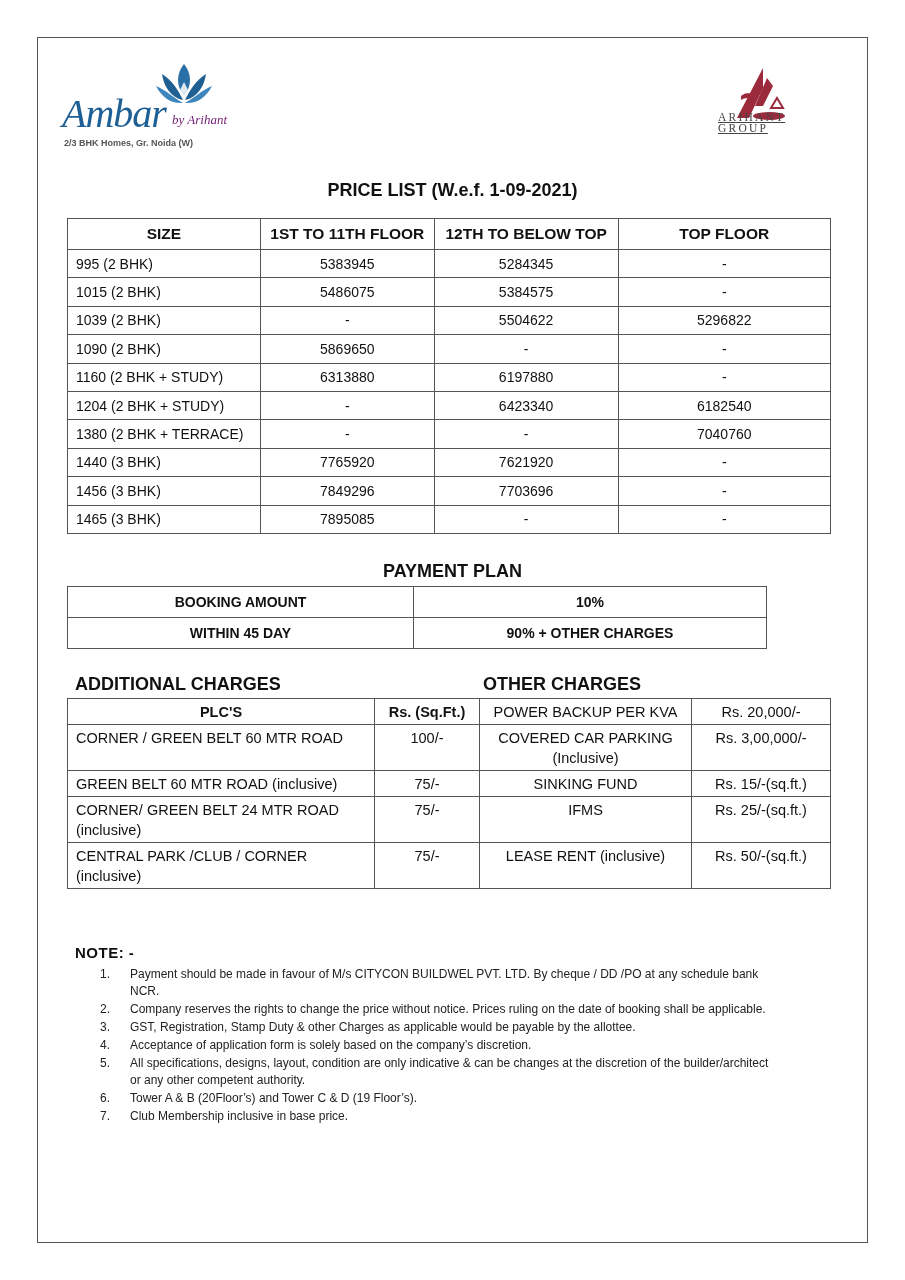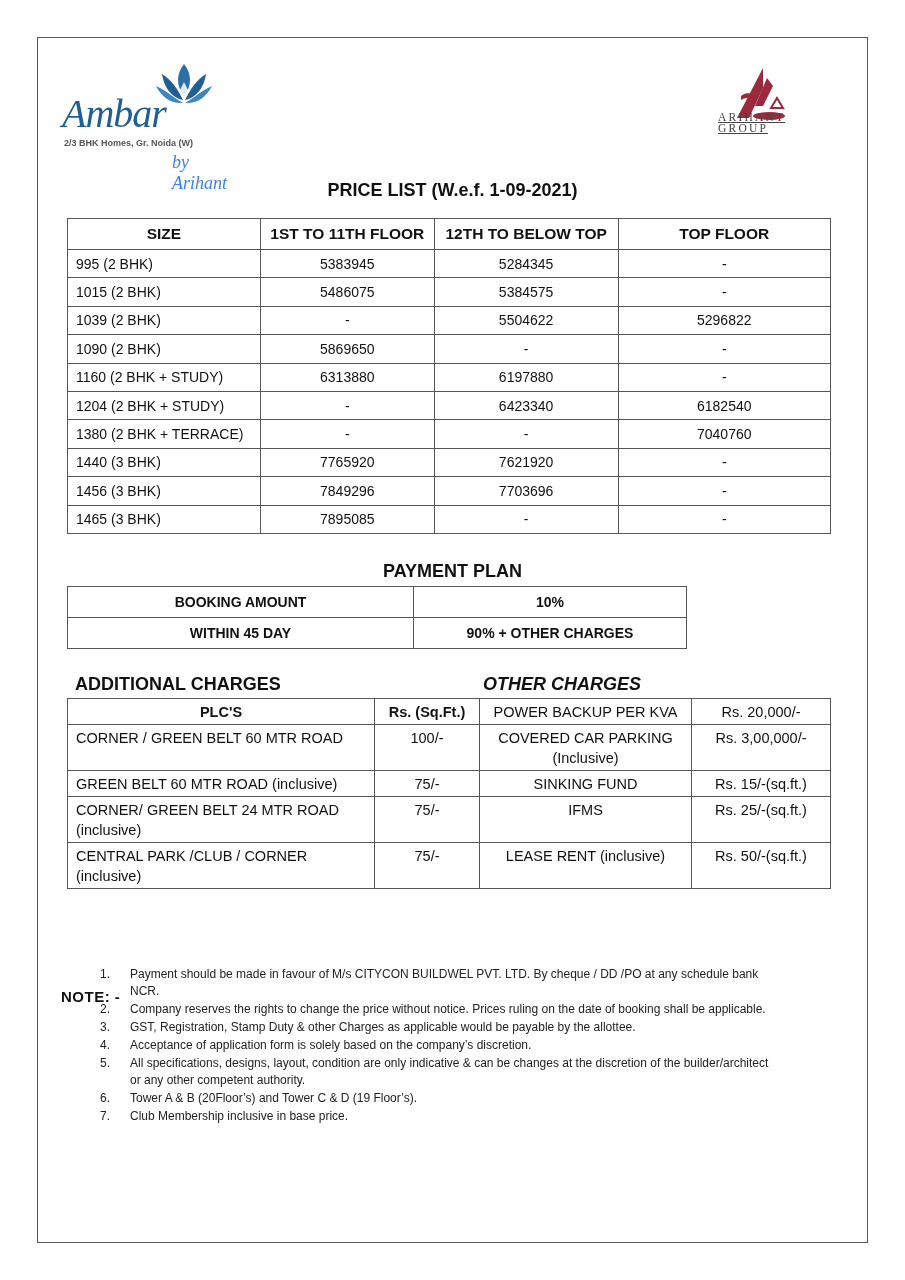--- a/index.html
+++ b/index.html
@@ -2,61 +2,61 @@
 <html><head>
 <meta charset="utf-8">
 <style>
   html, body { margin:0; padding:0; background:#ffffff; }
   body { width:905px; height:1280px; position:relative; font-family:"Liberation Sans", sans-serif; color:#111; overflow:hidden; }
   .page-border { position:absolute; left:37px; top:37px; width:831px; height:1206px; border:1px solid #555; box-sizing:border-box; }
 
   
   .logo-left { position:absolute; left:60px; top:60px; width:170px; height:95px; }
   .ambar-word { position:absolute; left:2px; top:30px; font-family:"Liberation Serif", serif; font-style:italic; font-size:40px; color:#1e5f95; letter-spacing:-1px; }
-  .ambar-by { position:absolute; left:112px; top:52px; font-family:"Liberation Serif", serif; font-style:italic; font-size:18px; color:#3b82f6;margin-top:40px; }
+  .ambar-by { position:absolute; left:112px; top:52px; font-family:"Liberation Serif", serif; font-style:italic; font-size:13px; color:#701a75; }
   .ambar-sub { position:absolute; left:4px; top:78px; font-size:9px; font-weight:bold; color:#555; white-space:nowrap; }
   .lotus { position:absolute; left:96px; top:0px; width:56px; height:48px; }
 
   .logo-right { position:absolute; left:718px; top:62px; width:110px; height:100px; }
   .arihant-mark { position:absolute; left:15px; top:4px; width:60px; height:58px; }
   .arihant-name { position:absolute; left:0; top:50px; width:92px; font-family:"Liberation Serif", serif; font-size:11.5px; letter-spacing:2.2px; color:#444; line-height:11px;text-decoration:underline; }
 
   
   .title { position:absolute; top:180px; left:0; width:905px; text-align:center; font-size:18px; font-weight:bold; }
   .pp-title { position:absolute; top:561px; left:0; width:905px; text-align:center; font-size:18px; font-weight:bold; }
   .add-title { position:absolute; left:75px; top:674px; font-size:18px; font-weight:bold; }
-  .oth-title { position:absolute; left:483px; top:674px; font-size:18px; font-weight:bold;font-style:italic; }
+  .oth-title { position:absolute; left:483px; top:674px; font-size:18px; font-weight:bold; }
 
   table { border-collapse:collapse; position:absolute; }
   td, th { border:1px solid #555; font-size:14px; }
 
   
   .price-table { left:67px; top:218px; width:764px; }
   .price-table th { height:30px; font-size:15.5px; font-weight:bold; text-align:center; padding:0; }
   .price-table td { height:27.4px; padding:0 8px; text-align:center; }
   .price-table td.size { text-align:left; }
   .col1 { width:193px; } .col2 { width:174px; } .col3 { width:184px; } .col4 { width:213px; }
 
   
-  .pay-table { left:67px; top:586px; width:620px;border-radius:8px; }
+  .pay-table { left:67px; top:586px; width:700px;border-radius:8px; }
   .pay-table td { height:28px; text-align:center; font-weight:bold; font-size:14px; }
 
   
   .chg-table { left:67px; top:698px; width:764px; }
   .chg-table th, .chg-table td { vertical-align:top; padding:3px 8px 2px 8px; line-height:20px; font-size:14.5px; }
   .chg-table th { font-weight:bold; text-align:center; }
   .chg-table td.plc { text-align:left; }
   .chg-table td.rate { text-align:center; }
   .chg-table td.oname { text-align:center; }
   .chg-table td.oval { text-align:center; }
   .chg-table th.oname { font-weight:normal; }
   .chg-table th.oval { font-weight:normal; }
 
   
-  .note-title { position:absolute; left:61px; top:944px; font-size:15px; font-weight:900; letter-spacing:0.5px;margin-top:44px; }
+  .note-title { position:absolute; left:75px; top:944px; font-size:15px; font-weight:900; letter-spacing:0.5px; }
   .notes { position:absolute; left:100px; top:966px; width:680px; margin:0; padding:0; list-style:none; }
   .notes li { position:relative; padding-left:30px; font-size:12px; line-height:17px; margin-bottom:1px; color:#222; }
   .notes li .num { position:absolute; left:0; top:0; }
 </style>
 </head>
 <body>
 
 <div class="page-border"></div>
 
 <div class="logo-left">

